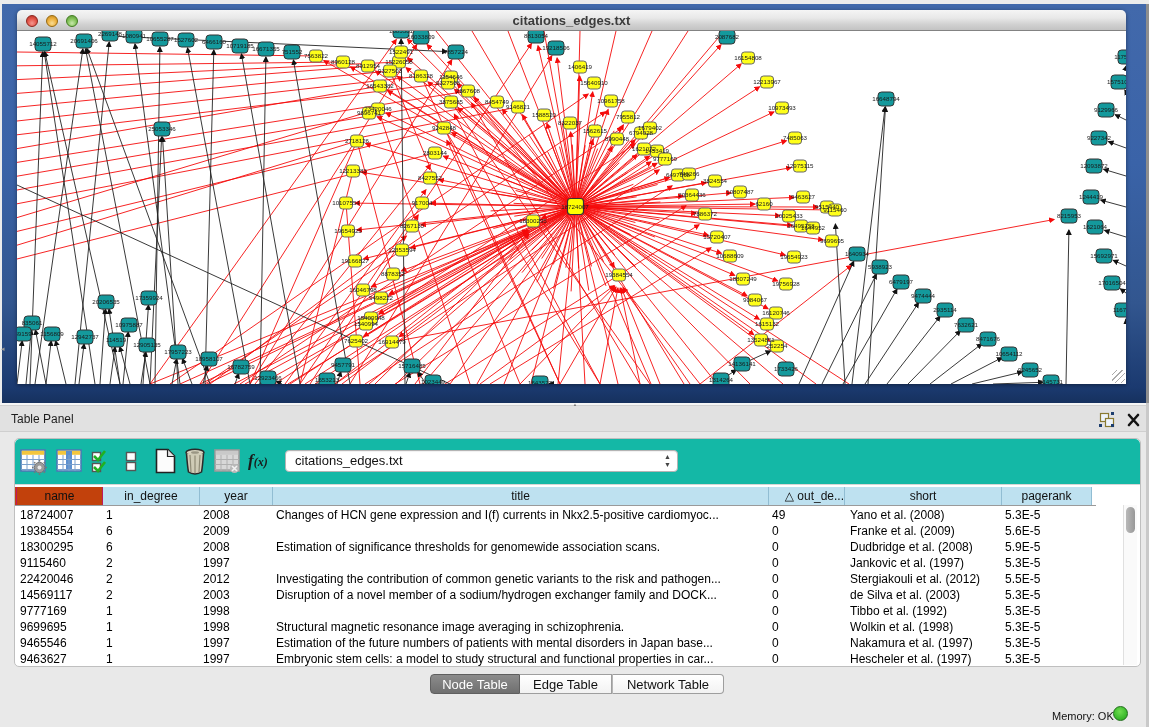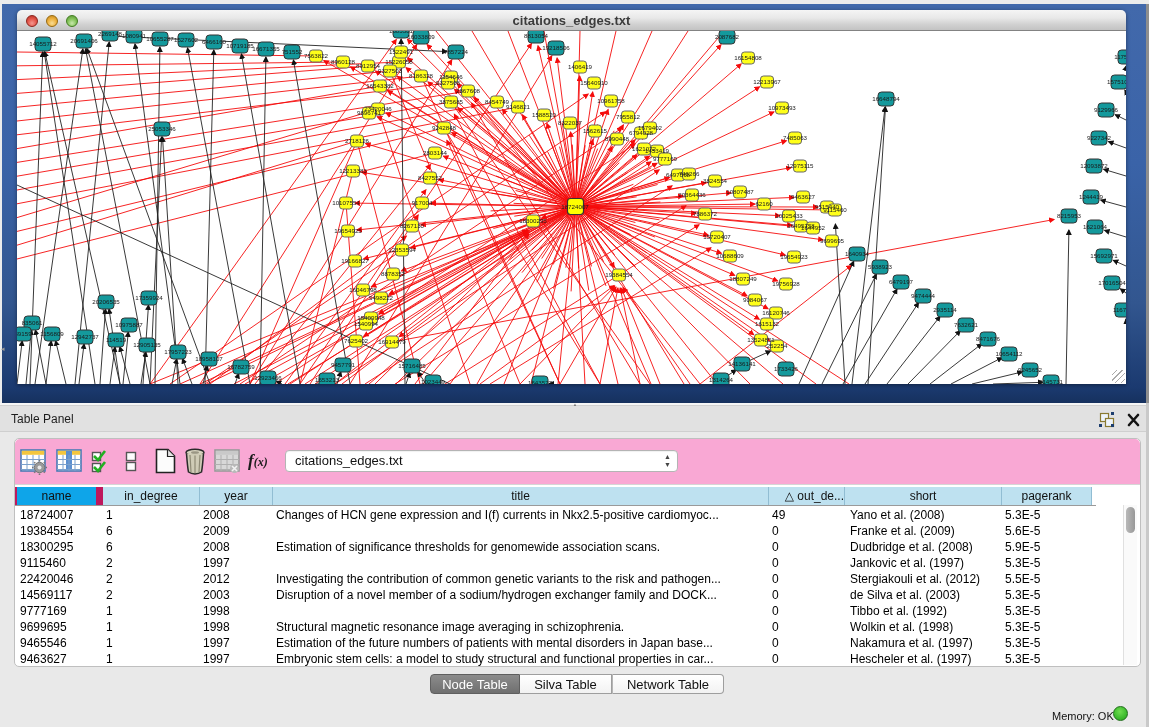--- a/index.html
+++ b/index.html
@@ -28,32 +28,32 @@
 #panel{position:absolute;left:0;top:403px;width:1149px;height:324px;background:#e9e9e9}
 #split{position:absolute;left:0;top:0;width:1149px;height:3px;background:#f5f5f5;border-bottom:1px solid #d0d0d0}
 #phead{position:absolute;left:0;top:3px;width:1149px;height:26px;background:#e1e1e1;
   border-bottom:1px solid #cfcfcf}
 #phead .t{position:absolute;left:11px;top:6px;font-size:12px;color:#1d1d1d}
 #picons{position:absolute;right:8px;top:5px}
 #panelbody{position:absolute;left:0;top:30px;width:1146px;height:294px;background:#e9e9e9}
 #psb{position:absolute;left:1146px;top:0;width:3px;height:324px;background:#c9c9c9}
 #tblbox{position:absolute;left:14px;top:5px;width:1127px;height:229px;background:#fff;
   border:1px solid #bfbfbf;border-radius:5px;}
-#toolbar{position:absolute;left:0;top:0;width:1125px;height:46px;background:#f9a8d4;
+#toolbar{position:absolute;left:0;top:0;width:1125px;height:46px;background:#14b8a6;
  border-radius:5px 5px 0 0;border-bottom:1px solid #d6d6d6}
 #combo{position:absolute;left:270px;top:11px;width:393px;height:22px;background:#fff;
  border:1px solid #b4b4b4;border-radius:4px;font-size:13px;color:#111;line-height:20px;
  padding-left:9px;box-shadow:inset 0 1px 1px rgba(0,0,0,.06)}
 #combo .arr{position:absolute;right:4px;top:2px;width:11px;height:16px;font-size:7px;
  color:#444;text-align:center;line-height:8px}
 
 #tbl{position:absolute;left:0;top:48px;width:1125px;font-size:12px;color:#000}
 .hd{position:absolute;top:0;height:18px;background:#bee1f0;border-right:1px solid #91bdd3;
  text-align:center;font-size:12px;color:#111;line-height:18px;overflow:hidden}
-.hdg{background:#0ea5e9;border-right:7px solid #be185d}
+.hdg{background:#c2410c;border-right:1px solid #be185d}
 #hrule{position:absolute;left:0;top:18px;width:1081px;height:1px;background:#9a9a9a}
 .row{position:absolute;left:0;height:16px;line-height:16px;white-space:nowrap}
 .c{position:absolute;top:0;height:16px;overflow:hidden}
 #vsb{position:absolute;left:1108px;top:66px;width:14px;height:160px;background:#fafafa;
  border-left:1px solid #e0e0e0}
 #vsb .th{position:absolute;left:2px;top:2px;width:9px;height:26px;background:linear-gradient(90deg,#b8b8b8,#989898);border-radius:5px}
 
 #tabs{position:absolute;left:430px;top:241px;height:20px;font-size:13px}
 .seg{position:absolute;top:0;height:20px;line-height:19px;text-align:center;
  border:1px solid #9e9e9e;background:linear-gradient(180deg,#fff,#f2f2f2);color:#111}
@@ -866,20 +866,20 @@
               <div class="c" style="left:835px;width:152px">Hescheler et al. (1997)</div>
               <div class="c" style="left:990px;width:87px">5.3E-5</div>
             </div>
           </div>
         <div id="vsb">
             <div class="th"></div>
           </div>
       </div>
       <div id="tabs">
           <div class="seg sel" style="left:0;width:90px;border-radius:4px 0 0 4px">Node Table</div>
-          <div class="seg" style="left:90px;width:92px;border-left:none">Silva Table</div>
+          <div class="seg" style="left:90px;width:92px;border-left:none">Edge Table</div>
           <div class="seg" style="left:182px;width:112px;border-left:1px solid #b5b5b5;border-radius:0 4px 4px 0">Network Table</div>
         </div>
       <div id="mem">Memory: OK</div>
       <div id="memdot"></div>
     </div>
   </div>
 </div>
 
 </body></html>

